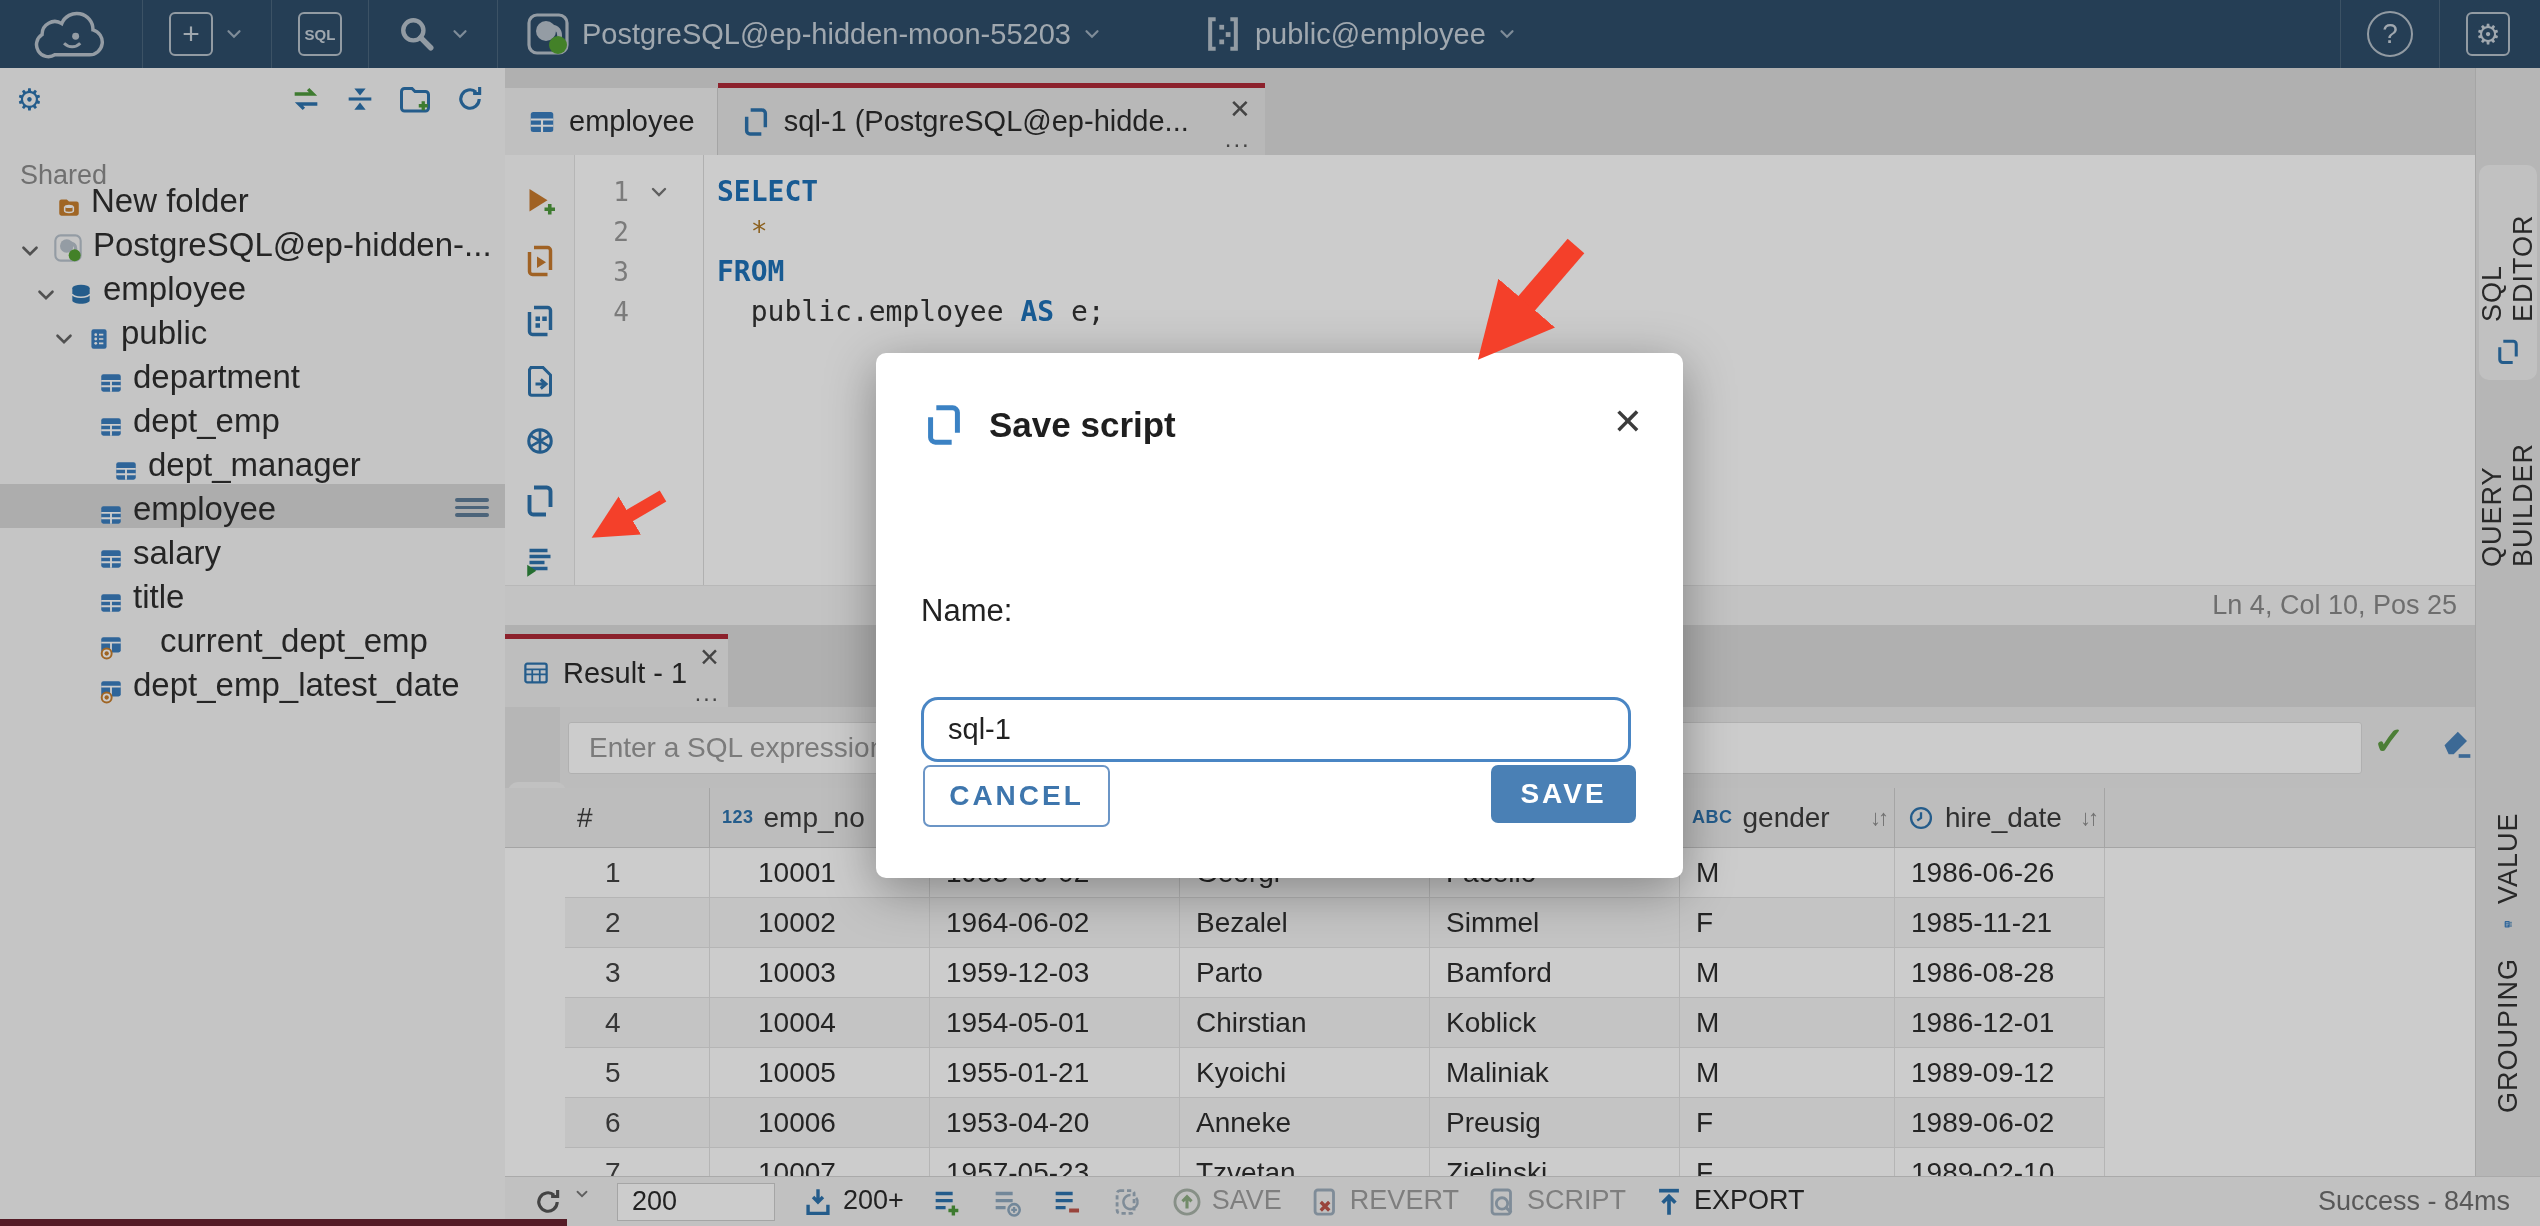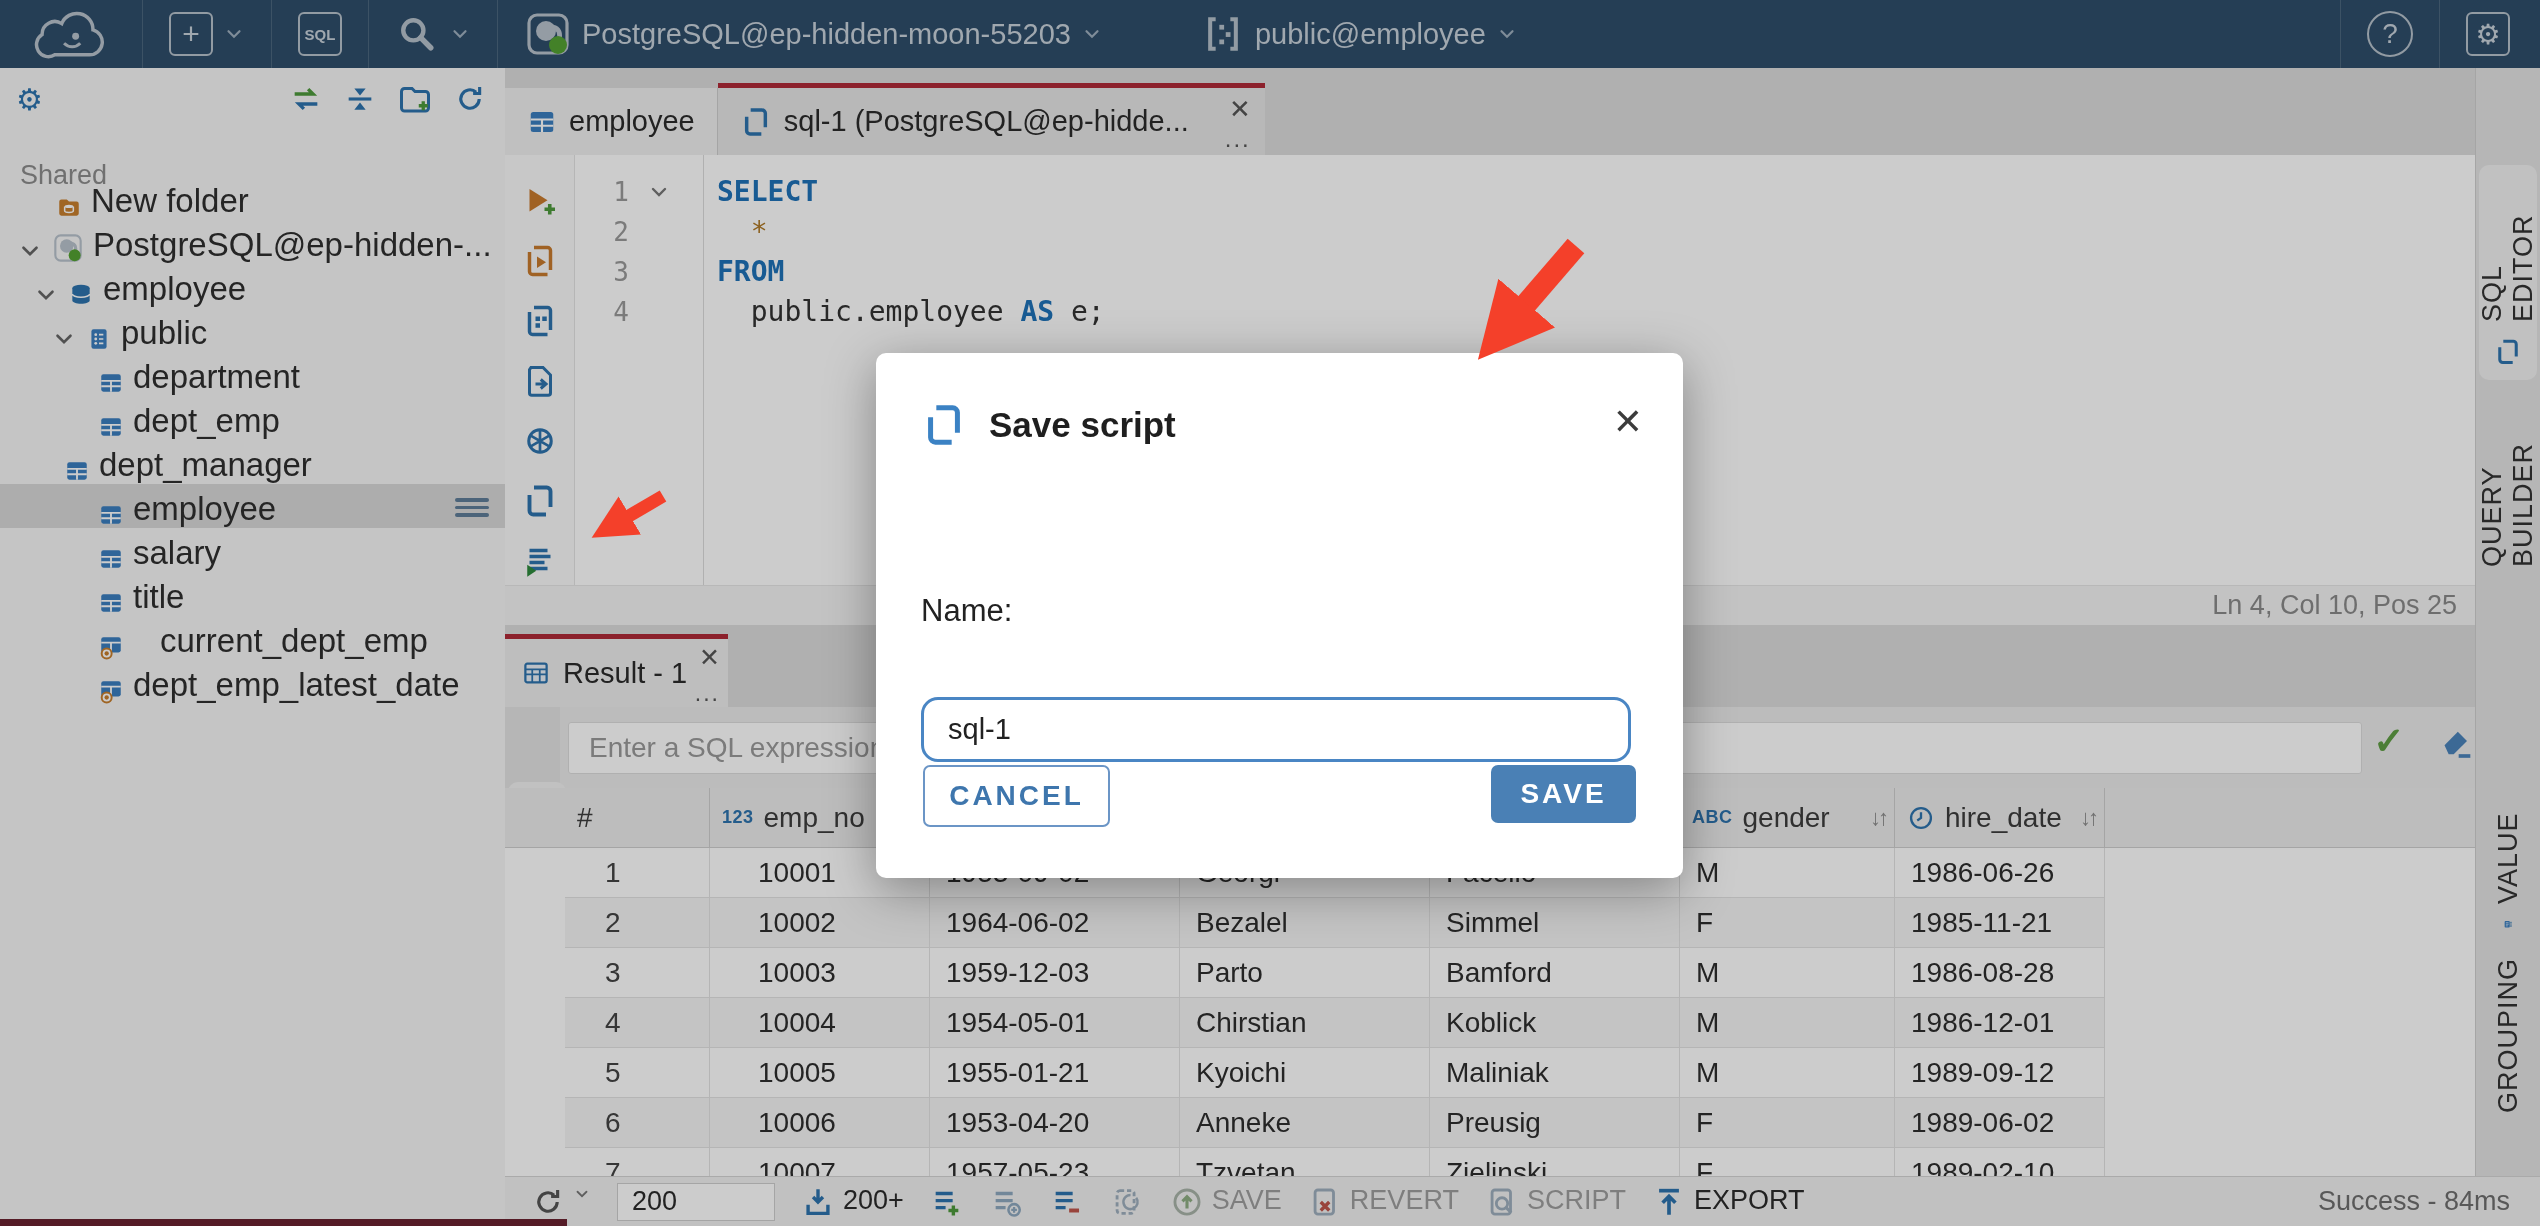--- a/index.html
+++ b/index.html
@@ -406,21 +406,21 @@
             <use href="#i-table"></use>
           </svg>
         <span class="tl">department</span>
       </div>
       <div class="tree-row" style="padding-left:98px;">
         <svg class="ic tw">
             <use href="#i-table"></use>
           </svg>
         <span class="tl">dept_emp</span>
       </div>
-      <div class="tree-row" style="padding-left:64px;">
+      <div class="tree-row" style="padding-left:113px;">
         <svg class="ic tw">
             <use href="#i-table"></use>
           </svg>
         <span class="tl">dept_manager</span>
       </div>
       <div class="tree-row sel" style="padding-left:98px;">
         <svg class="ic tw">
             <use href="#i-table"></use>
           </svg>
         <span class="tl">employee</span>

